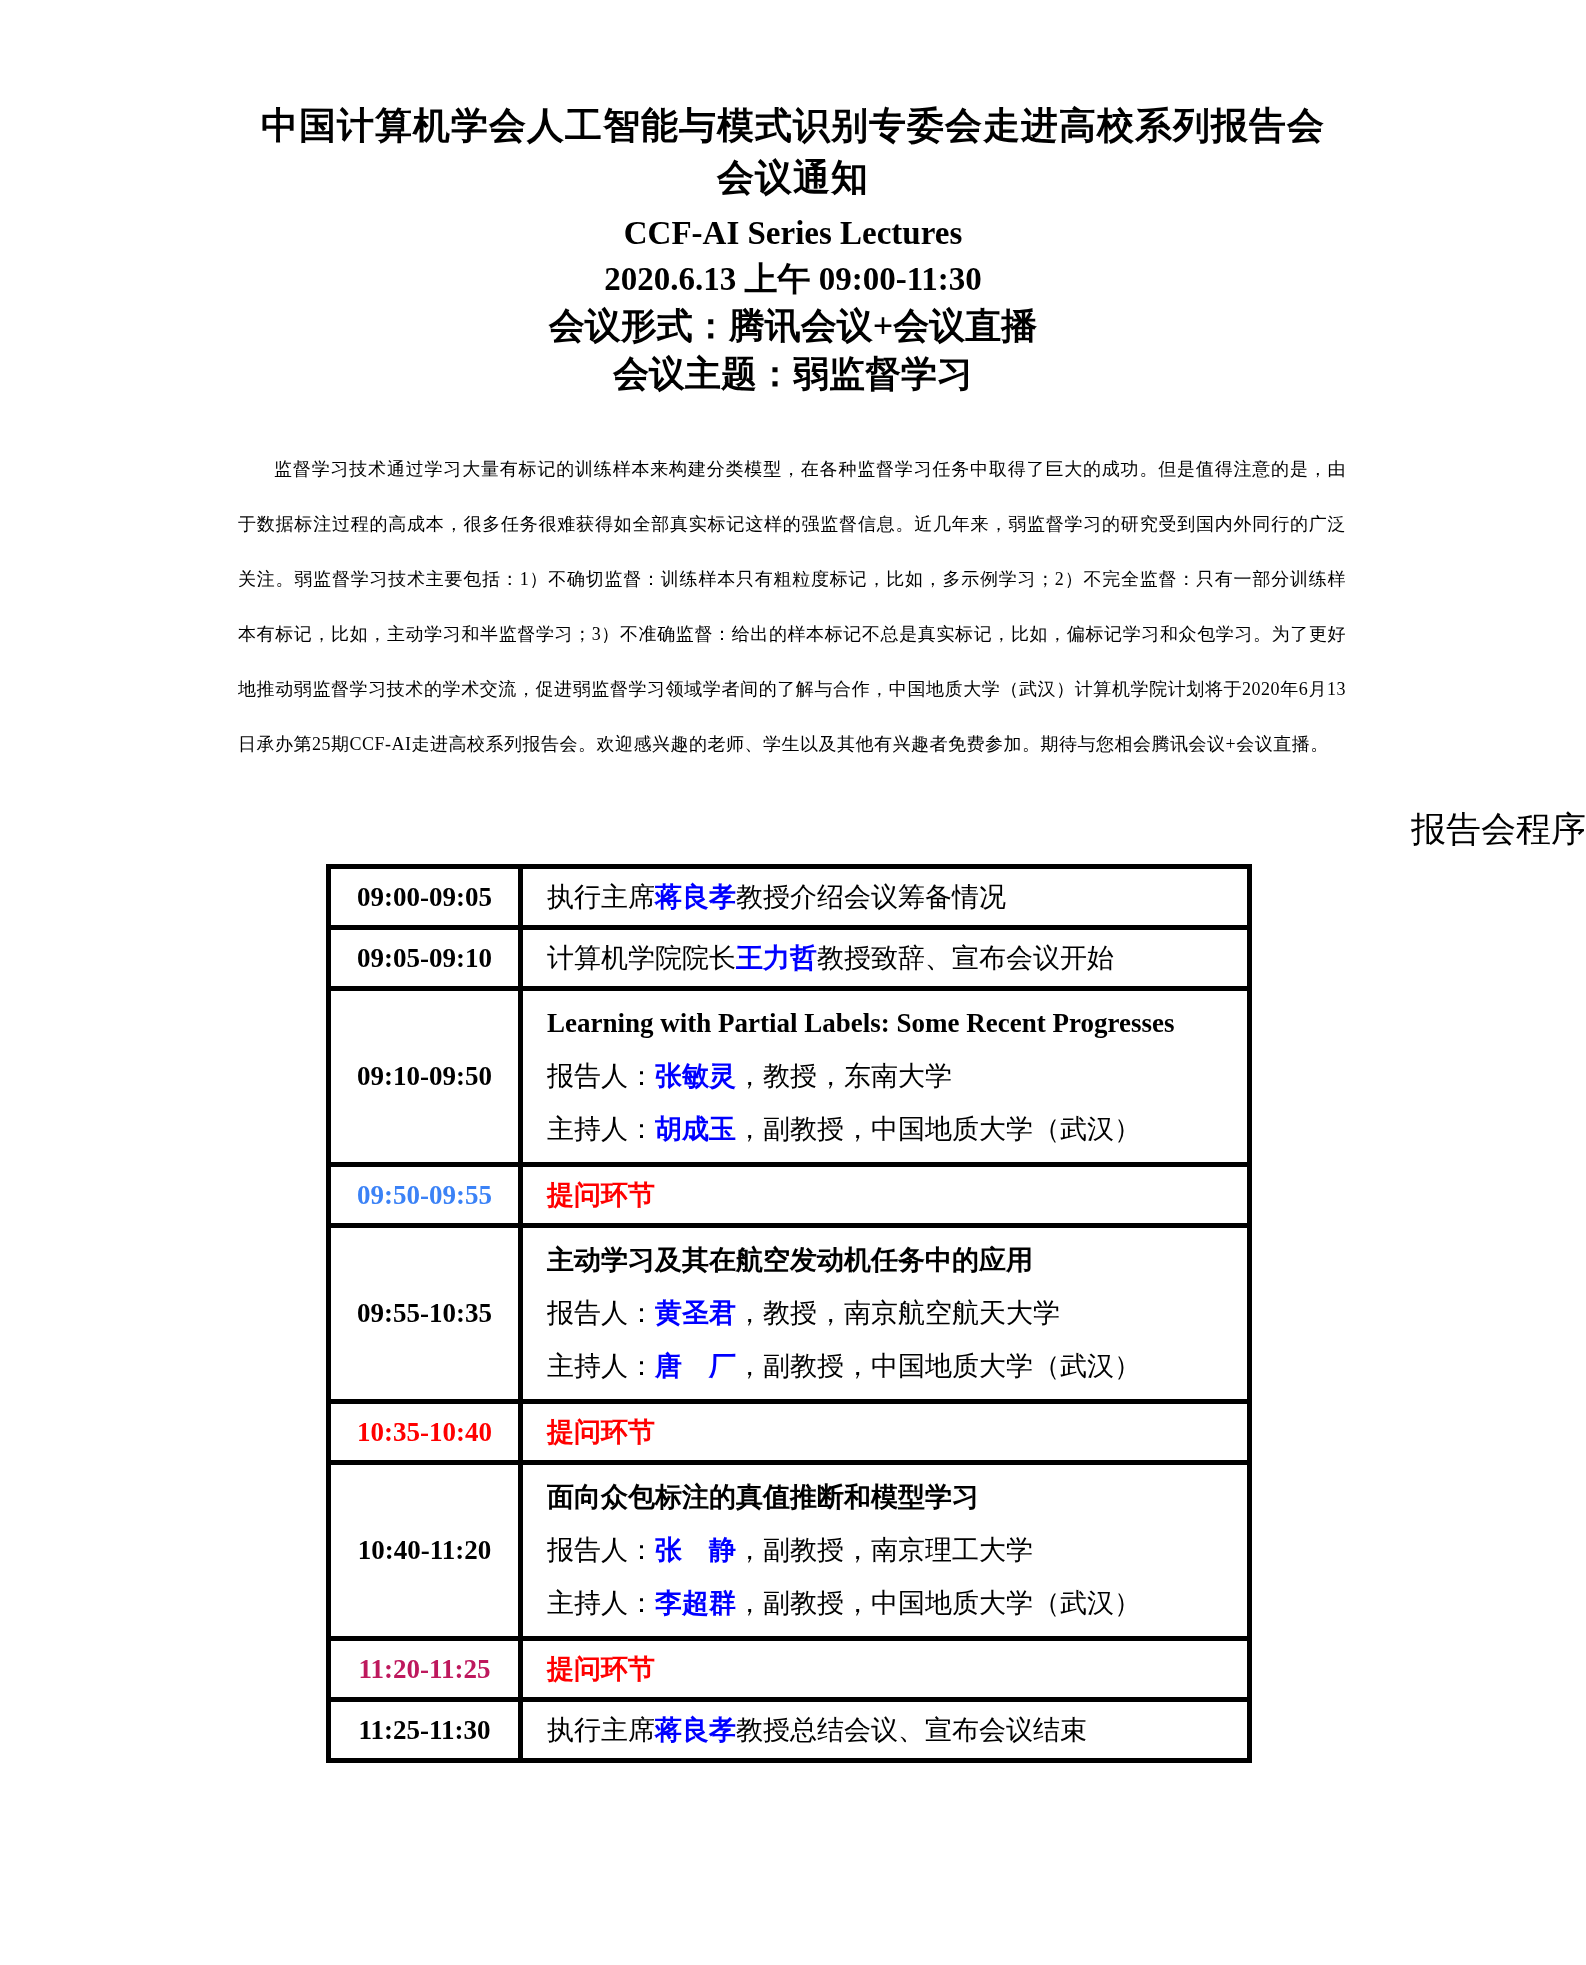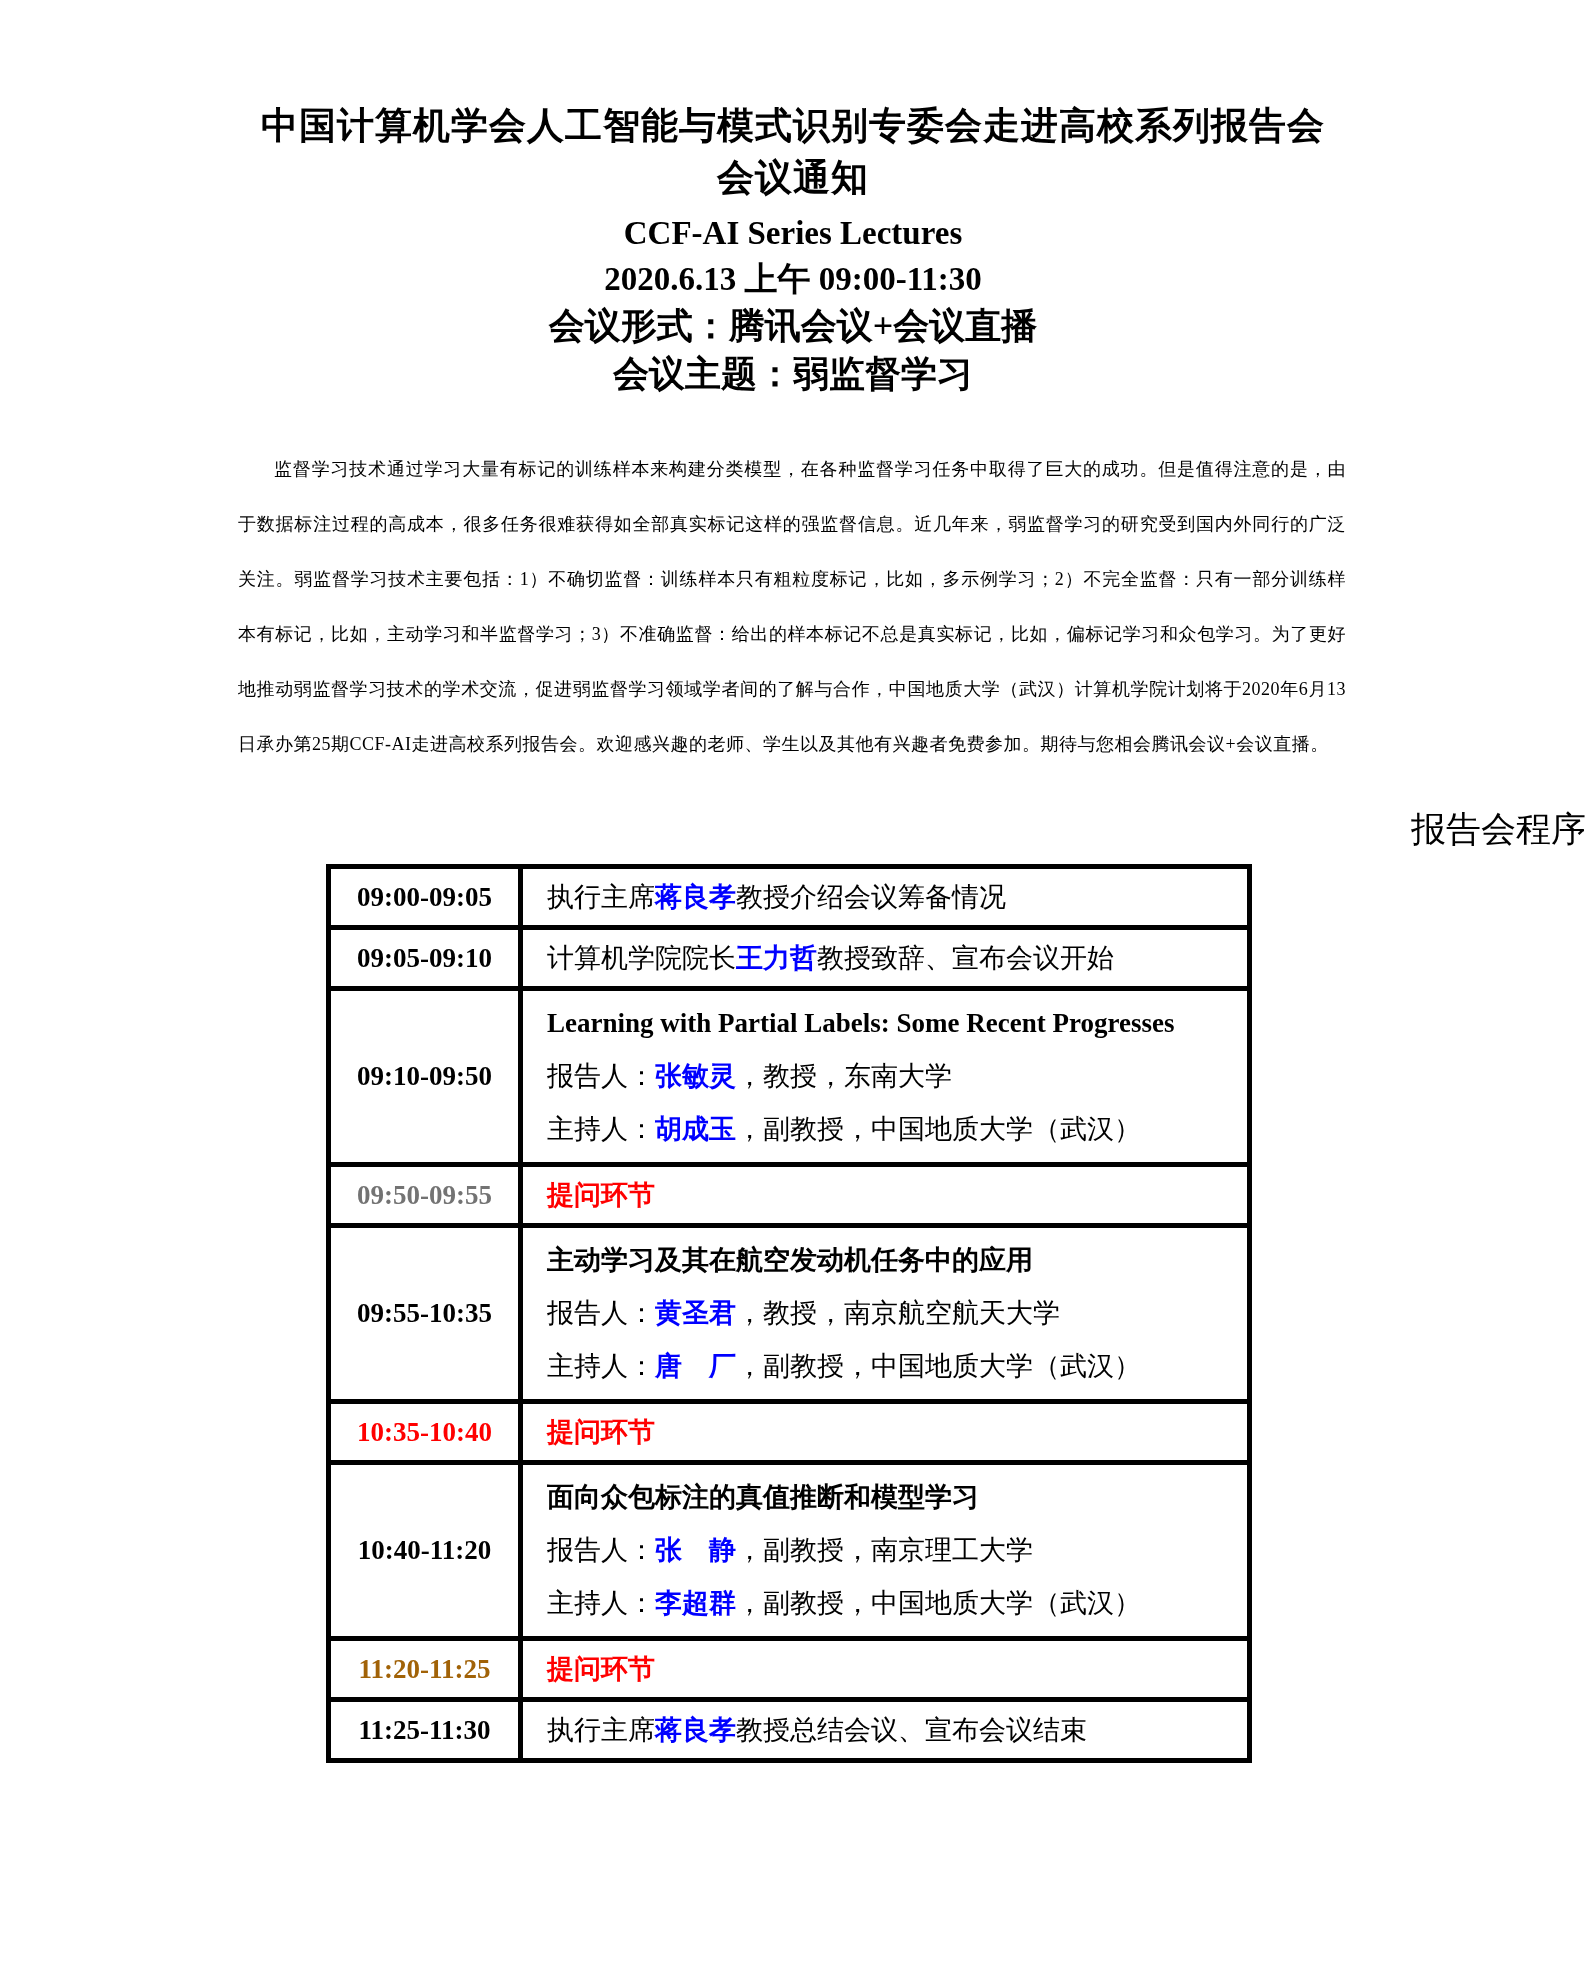--- a/index.html
+++ b/index.html
@@ -100,21 +100,21 @@
         </tr>
         <tr class="r-tall">
           <td class="time">09:10-09:50</td>
           <td class="content">
             <div class="line"><span class="bold en">Learning with Partial Labels: Some Recent Progresses</span></div>
             <div class="line"><span>报告人：</span><span class="blue" style="color: rgb(0, 0, 255);">张敏灵</span><span>，教授，东南大学</span></div>
             <div class="line"><span>主持人：</span><span class="blue" style="color: rgb(0, 0, 255);">胡成玉</span><span>，副教授，中国地质大学（武汉）</span></div>
           </td>
         </tr>
         <tr class="r-small">
-          <td class="time" style="color: #737373;">09:50-09:55</td>
+          <td class="time" style="color: #3b82f6;">09:50-09:55</td>
           <td class="content">
             <div class="line"><span class="red bold" style="color: rgb(255, 0, 0);">提问环节</span></div>
           </td>
         </tr>
         <tr class="r-tall">
           <td class="time">09:55-10:35</td>
           <td class="content">
             <div class="line"><span class="bold">主动学习及其在航空发动机任务中的应用</span></div>
             <div class="line"><span>报告人：</span><span class="blue" style="color: rgb(0, 0, 255);">黄圣君</span><span>，教授，南京航空航天大学</span></div>
             <div class="line"><span>主持人：</span><span class="blue" style="color: rgb(0, 0, 255); text-align: center;">唐　厂</span><span>，副教授，中国地质大学（武汉）</span></div>
@@ -128,21 +128,21 @@
         </tr>
         <tr class="r-tall">
           <td class="time">10:40-11:20</td>
           <td class="content">
             <div class="line"><span class="bold">面向众包标注的真值推断和模型学习</span></div>
             <div class="line"><span>报告人：</span><span class="blue" style="color: rgb(0, 0, 255);">张　静</span><span>，副教授，南京理工大学</span></div>
             <div class="line"><span>主持人：</span><span class="blue" style="color: rgb(0, 0, 255);">李超群</span><span>，副教授，中国地质大学（武汉）</span></div>
           </td>
         </tr>
         <tr class="r-small">
-          <td class="time" style="color: #a16207;">11:20-11:25</td>
+          <td class="time" style="color: #be185d;">11:20-11:25</td>
           <td class="content">
             <div class="line"><span class="red bold" style="color: rgb(255, 0, 0);">提问环节</span></div>
           </td>
         </tr>
         <tr class="r-small">
           <td class="time">11:25-11:30</td>
           <td class="content">
             <div class="line"><span>执行主席</span><span class="blue" style="color: rgb(0, 0, 255);">蒋良孝</span><span>教授总结会议、宣布会议结束</span></div>
           </td>
         </tr>

